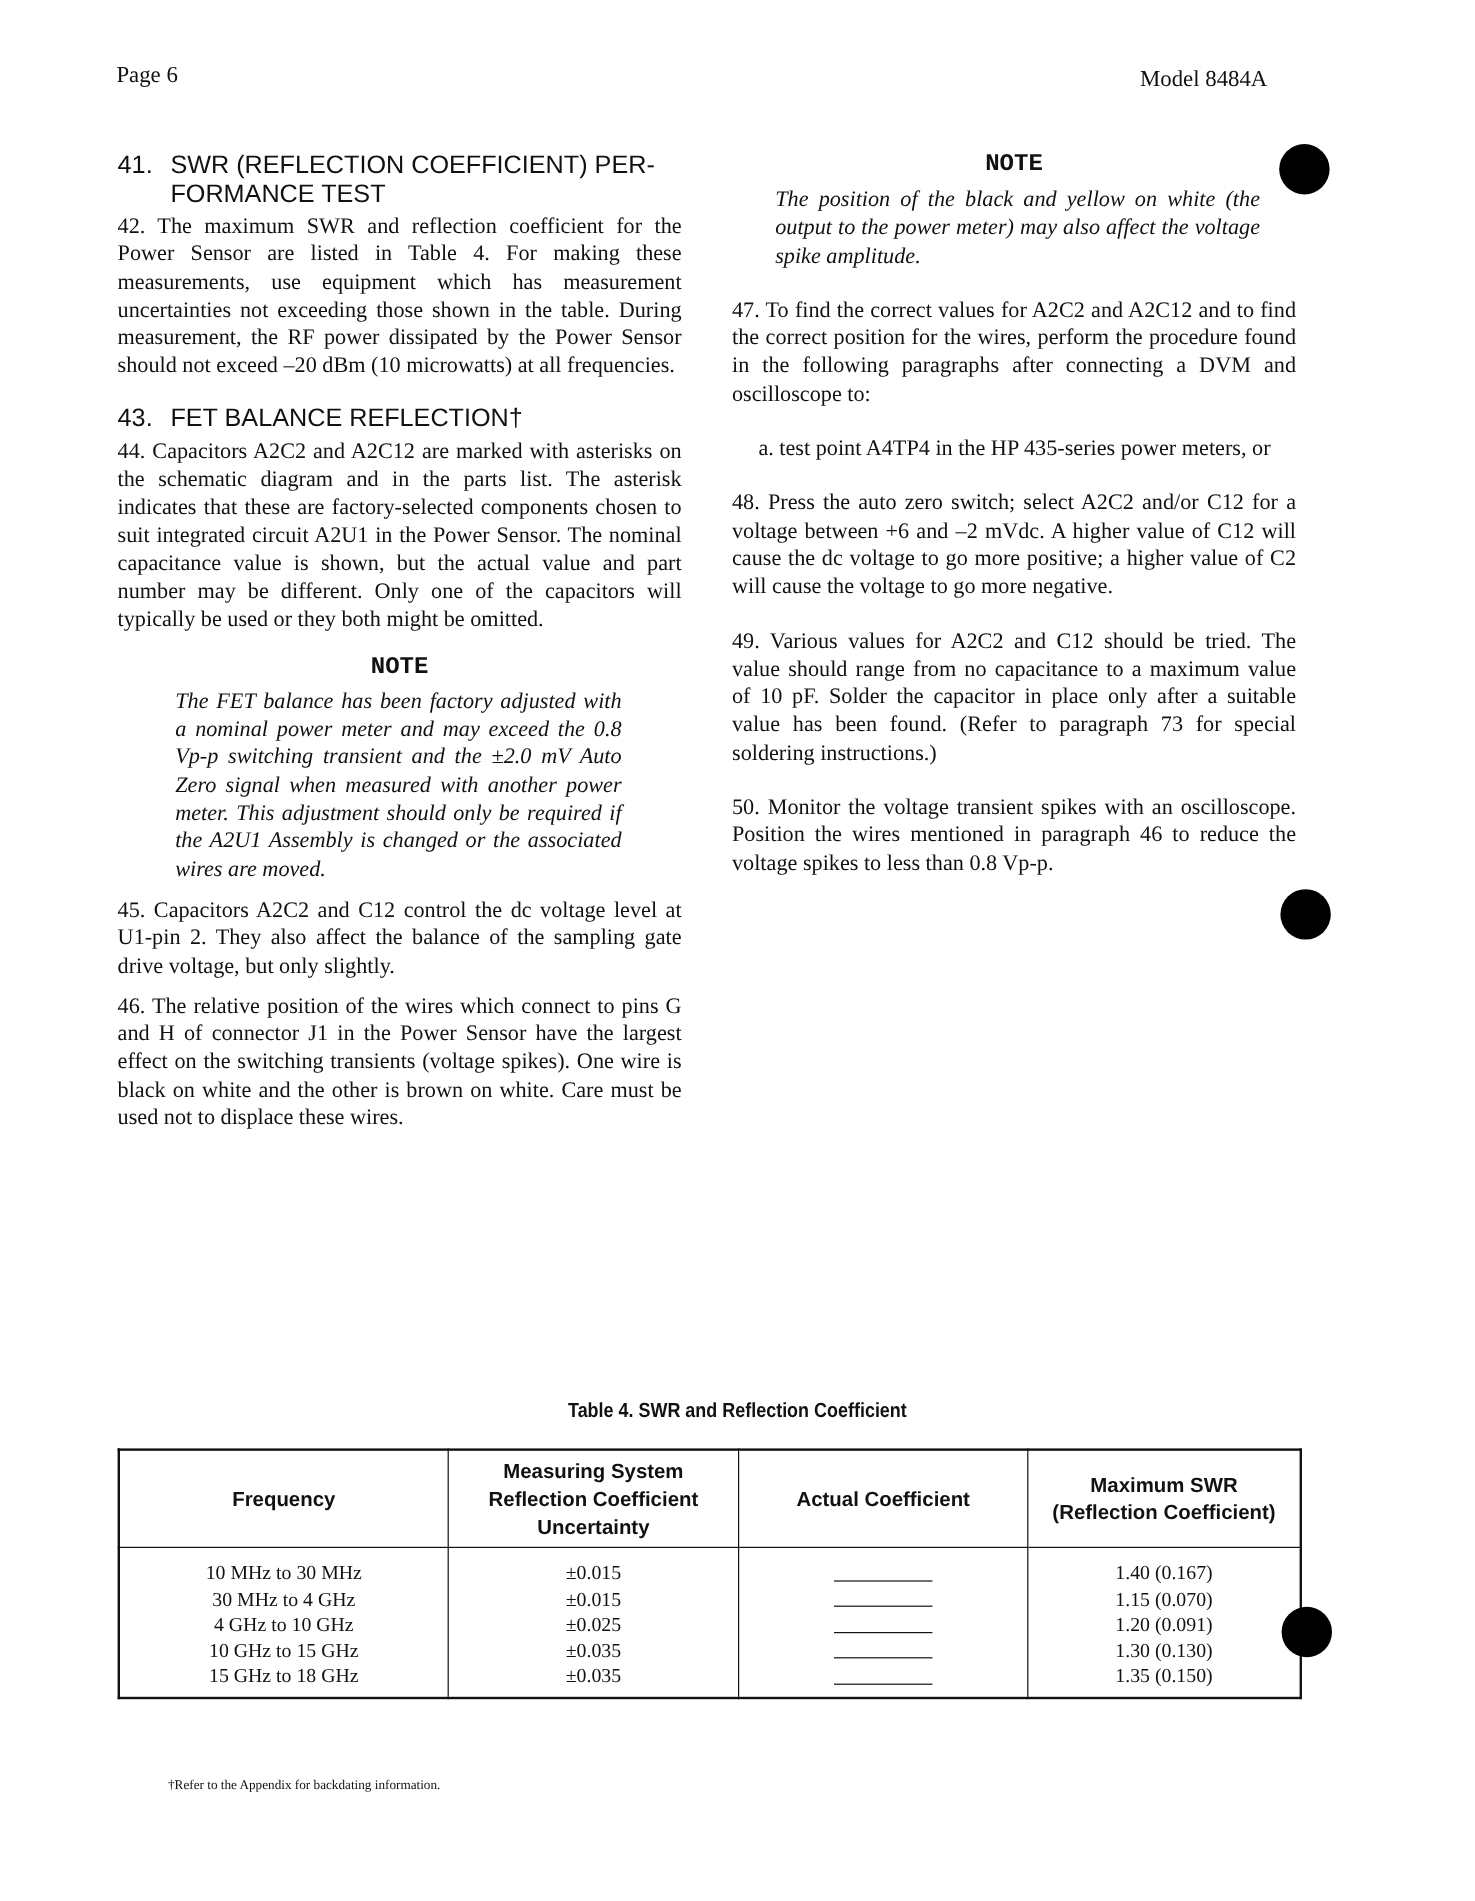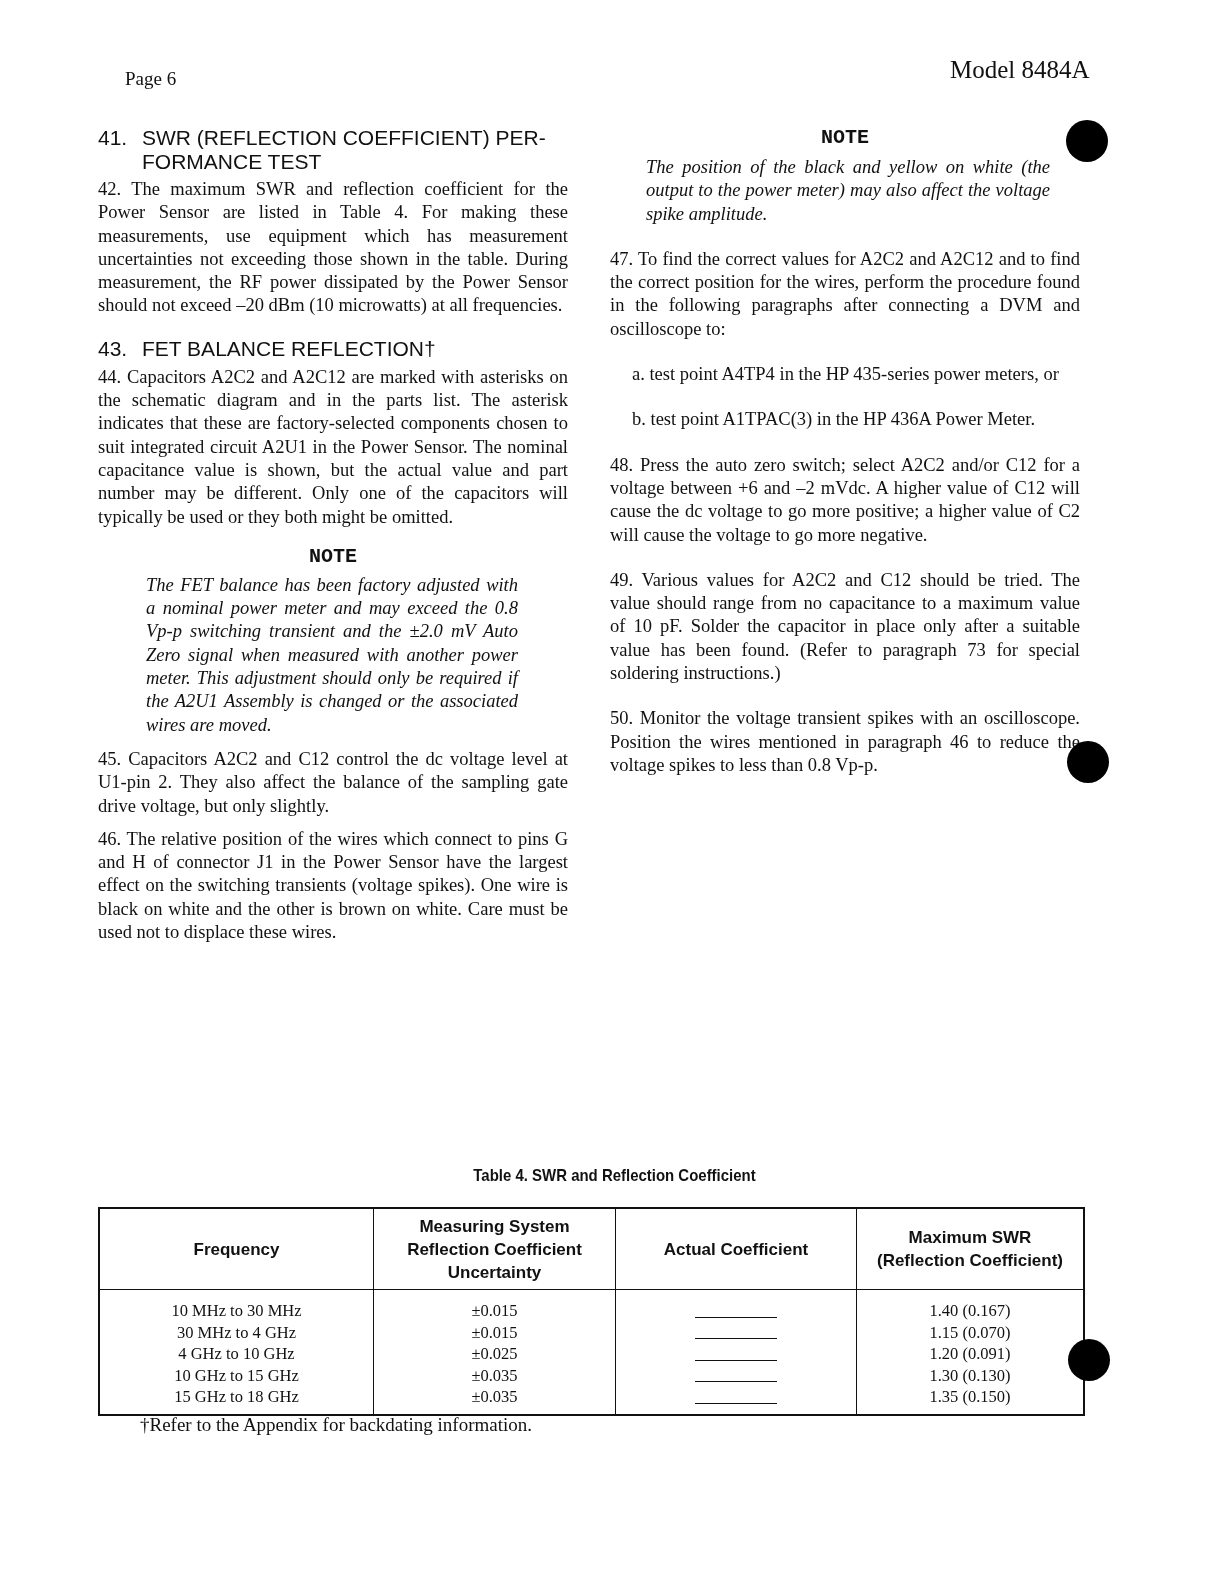--- a/index.html
+++ b/index.html
@@ -1,22 +1,22 @@
 <!DOCTYPE html>
 <html><head>
   <meta charset="utf-8">
   <style>
     html, body { margin: 0; padding: 0; background: #ffffff; }
     body {
       width: 1229px; height: 1584px; position: relative; overflow: hidden;
       font-family: "DejaVu Serif", "Liberation Serif", serif;
       color: #111;
     }
-    .header-left { position: absolute; left: 97px; top: 68px; font-size: 19px; font-family: "Liberation Serif", serif; margin-left: 28px; }
-    .header-right { position: absolute; left: 950px; top: 56px; font-size: 25px; font-family: "Liberation Serif", serif; text-align: right; }
+    .header-left { position: absolute; left: 97px; top: 52px; font-size: 19px; font-family: "Liberation Serif", serif; }
+    .header-right { position: absolute; left: 950px; top: 56px; font-size: 19px; font-family: "Liberation Serif", serif; text-align: right; }
 
     .col { position: absolute; width: 470px; }
     .col-left { left: 98px; top: 126px; }
     .col-right { left: 610px; top: 126px; }
 
     .sec-head {
       font-family: "Liberation Sans", sans-serif; font-weight: normal; font-size: 21px;
       line-height: 24px; margin: 0;
     }
     .sec-head .num { display: inline-block; width: 44px; }
@@ -52,21 +52,21 @@
     }
     table.swr td {
       border-left: 1.5px solid #111; border-right: 1.5px solid #111;
       text-align: center; vertical-align: top; padding: 10px 0 6px 0;
       font-family: "Liberation Serif", serif; line-height: 21.5px;
     }
     .cell-line { display: block; }
     .blank-line { display: block; width: 82px; height: 21.5px; margin: 0 auto; position: relative; }
     .blank-line::after { content: ""; position: absolute; left: 0; right: 0; bottom: 4px; border-bottom: 1.5px solid #111; }
 
-    .footnote { position: absolute; left: 140px; top: 1414px; font-size: 19px; font-family: "Liberation Serif", serif; }
+    .footnote { position: absolute; left: 140px; top: 1482px; font-size: 11px; font-family: "Liberation Serif", serif; }
 
     .punch { position: absolute; width: 42px; height: 42px; border-radius: 50%; background: #000; }
     .punch-1 { left: 1066px; top: 120px; }
     .punch-2 { left: 1067px; top: 741px; }
     .punch-3 { left: 1068px; top: 1339px; }
   </style>
 </head>
 <body>
 
 <div class="header-left">Page 6</div>
@@ -94,21 +94,20 @@
 </div>
 
 <div class="col col-right">
   <div>
     <p class="note-title">NOTE</p>
     <p class="note-body" style="margin:6px 30px 0 36px">The position of the black and yellow on white (the output to the power meter) may also affect the voltage spike amplitude.</p>
   </div>
 
   <p class="para" style="margin-top:22px">47.  To find the correct values for A2C2 and A2C12 and to find the correct position for the wires, perform the procedure found in the following paragraphs after connecting a DVM and oscilloscope to:</p>
   <p class="para indent-a" style="margin-top:22px">a.  test point A4TP4 in the HP 435-series power meters, or</p>
-  <p class="para indent-a" style="margin-top:22px">b.  test point A1TPAC(3) in the HP 436A Power Meter.</p>
 
 
   <p class="para" style="margin-top:22px">48.  Press the auto zero switch; select A2C2 and/or C12 for a voltage between +6 and –2 mVdc. A higher value of C12 will cause the dc voltage to go more positive; a higher value of C2 will cause the voltage to go more negative.</p>
   <p class="para" style="margin-top:22px">49.  Various values for A2C2 and C12 should be tried. The value should range from no capacitance to a maximum value of 10 pF. Solder the capacitor in place only after a suitable value has been found. (Refer to paragraph 73 for special soldering instructions.)</p>
   <p class="para" style="margin-top:22px">50.  Monitor the voltage transient spikes with an oscilloscope. Position the wires mentioned in paragraph 46 to reduce the voltage spikes to less than 0.8 Vp-p.</p>
 </div>
 
 <div class="table-title">Table 4.  SWR and Reflection Coefficient</div>
 
 <table class="swr">

